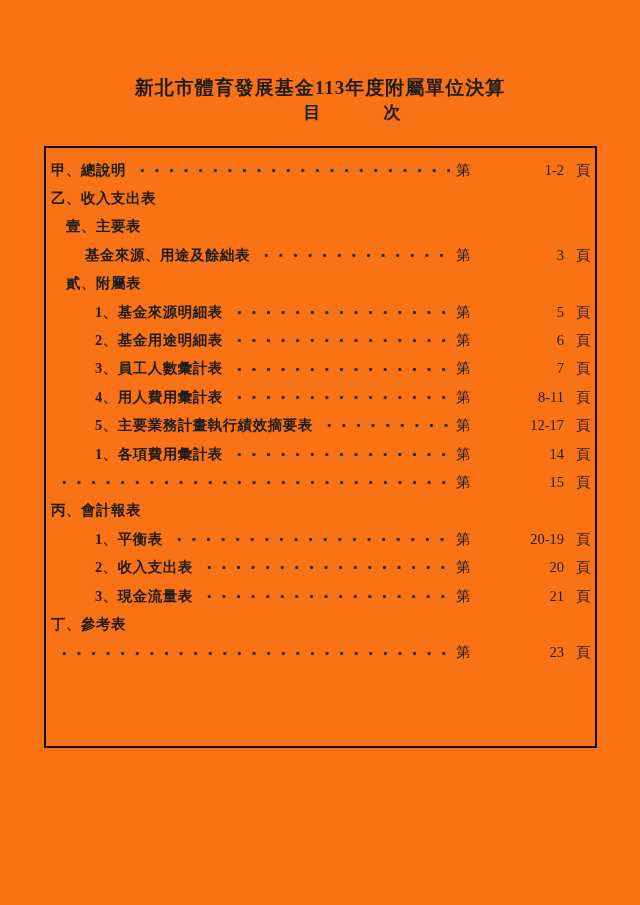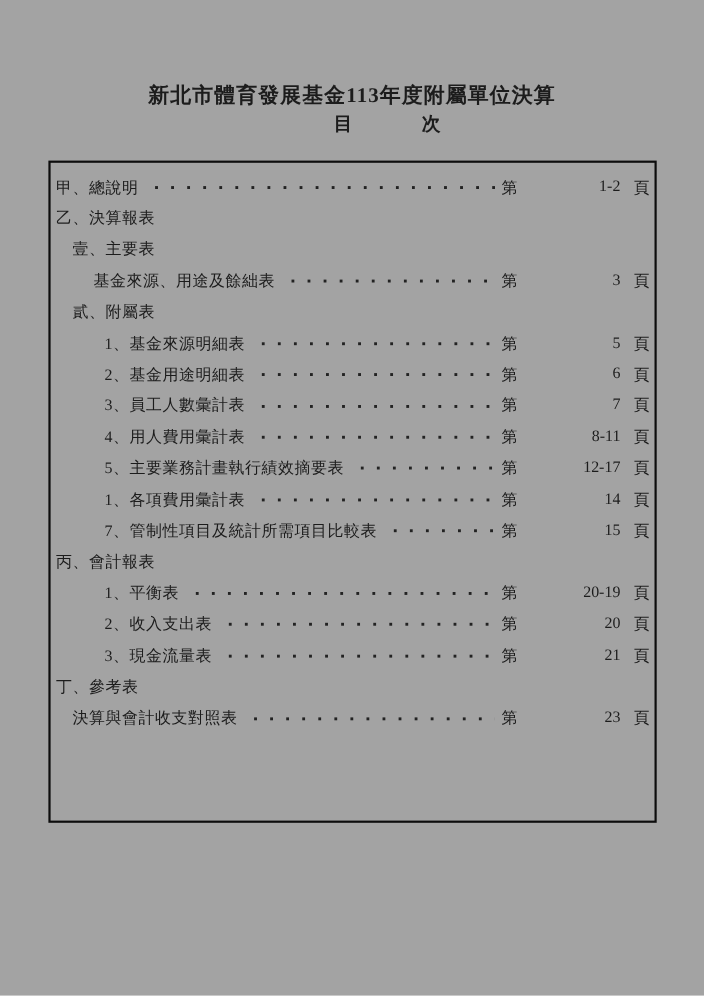--- a/index.html
+++ b/index.html
@@ -1,20 +1,20 @@
 <!DOCTYPE html>
 <html><head>
 <meta charset="utf-8">
 <style>
   html,body{margin:0;padding:0;background:#e8e8e8;}
   .page{
     position:relative;
     width:640px;height:905px;
     margin:0 auto;
-    background:#a3a3a3;
+    background:#f97316;
     color:#1c1c1c;
     font-family:"Liberation Serif","DejaVu Serif",serif;
     overflow:hidden;
   }
   .title-block{
     padding-top:76px;
     text-align:center;
   }
   .doc-title{
     margin:0;
@@ -45,21 +45,21 @@
     box-sizing:border-box;
     padding:8px 4px 0 2px;
   }
   .toc-row{
     display:flex;
     align-items:center;
     height:28.4px;
     font-size:14.5px;
     letter-spacing:0.5px;
   }
-  .toc-row .label{white-space:nowrap;}
+  .toc-row .label{white-space:nowrap;font-weight:bold;}
   .indent-0 .label{padding-left:3px;}
   .indent-1 .label{padding-left:18px;}
   .indent-2 .label{padding-left:37px;}
   .indent-3 .label{padding-left:47px;}
   .dots{
     flex:1;
     align-self:stretch;
     margin:0 6px 0 7px;
     background-image:radial-gradient(circle, #222 1.3px, rgba(0,0,0,0) 1.6px);
     background-size:14.6px 14.6px;
@@ -95,21 +95,21 @@
       <div class="toc-row indent-0">
         <span class="label">甲、總說明</span>
         <span class="dots"></span>
         <span class="ref">
           <span class="ref-prefix">第</span>
           <span class="ref-num">1-2</span>
           <span class="ref-suffix">頁</span>
         </span>
       </div>
       <div class="toc-row indent-0">
-        <span class="label">乙、決算報表</span>
+        <span class="label">乙、收入支出表</span>
       </div>
       <div class="toc-row indent-1">
         <span class="label">壹、主要表</span>
       </div>
       <div class="toc-row indent-2">
         <span class="label">基金來源、用途及餘絀表</span>
         <span class="dots"></span>
         <span class="ref">
           <span class="ref-prefix">第</span>
           <span class="ref-num">3</span>
@@ -167,21 +167,20 @@
       <div class="toc-row indent-3">
         <span class="label">1、各項費用彙計表</span>
         <span class="dots"></span>
         <span class="ref">
           <span class="ref-prefix">第</span>
           <span class="ref-num">14</span>
           <span class="ref-suffix">頁</span>
         </span>
       </div>
       <div class="toc-row indent-3">
-        <span class="label">7、管制性項目及統計所需項目比較表</span>
         <span class="dots"></span>
         <span class="ref">
           <span class="ref-prefix">第</span>
           <span class="ref-num">15</span>
           <span class="ref-suffix">頁</span>
         </span>
       </div>
       <div class="toc-row indent-0">
         <span class="label">丙、會計報表</span>
       </div>
@@ -209,21 +208,20 @@
         <span class="ref">
           <span class="ref-prefix">第</span>
           <span class="ref-num">21</span>
           <span class="ref-suffix">頁</span>
         </span>
       </div>
       <div class="toc-row indent-0">
         <span class="label">丁、參考表</span>
       </div>
       <div class="toc-row indent-1">
-        <span class="label">決算與會計收支對照表</span>
         <span class="dots"></span>
         <span class="ref">
           <span class="ref-prefix">第</span>
           <span class="ref-num">23</span>
           <span class="ref-suffix">頁</span>
         </span>
       </div>
     </div>
 
 </div>

